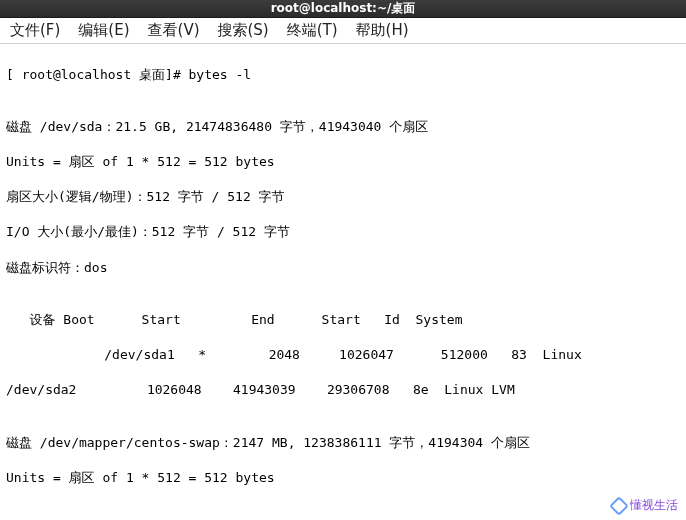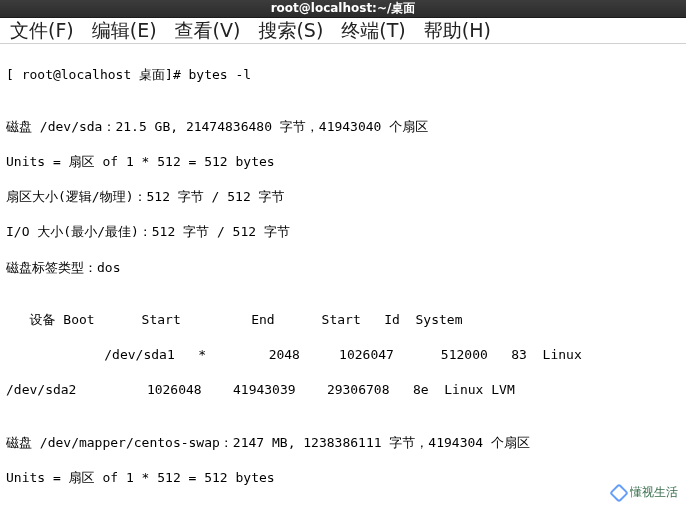--- a/index.html
+++ b/index.html
@@ -25,38 +25,38 @@
 }
 .menubar {
   height: 26px;
   background: #ffffff;
   border-bottom: 1px solid #d0d0d0;
   display: flex;
   align-items: center;
   padding: 0 10px;
   gap: 18px;
   font-family: "DejaVu Sans", sans-serif;
-  font-size: 19px;
+  font-size: 15px;
   color: #222;
 }
 .menubar span { cursor: pointer; }
 .terminal {
   padding: 4px 6px;
   white-space: pre;
   line-height: 1.35;
   color: #000;
   font-size: 13px;
 }
 .watermark {
   position: absolute;
-  bottom: 19px;
+  bottom: 6px;
   right: 8px;
   font-family: sans-serif;
   font-size: 12px;
-  color: #14532d;
+  color: #6d28d9;
   display: flex;
   align-items: center;
   gap: 4px;
   opacity: 0.85;
 }
 .watermark .logo {
   width: 14px;
   height: 14px;
   border: 2px solid #4b8df8;
   border-radius: 3px;
@@ -79,21 +79,21 @@
   <span>帮助(H)</span>
 </div>
 
 <div class="terminal">
 <span style="display: block;">[ root@localhost 桌面]# bytes -l</span>
 <span style="display: block;"></span>
 <span style="display: block;">磁盘 /dev/sda：21.5 GB, 21474836480 字节，41943040 个扇区</span>
 <span style="display: block;">Units = 扇区 of 1 * 512 = 512 bytes</span>
 <span style="display: block;">扇区大小(逻辑/物理)：512 字节 / 512 字节</span>
 <span style="display: block;">I/O 大小(最小/最佳)：512 字节 / 512 字节</span>
-<span style="display: block;">磁盘标签类型：dos</span>
+<span style="display: block;">磁盘标识符：dos</span>
 <span style="display: block;"></span>
 <span style="display: block;">   设备 Boot      Start         End      Start   Id  System</span>
 <span style="display: block; text-align: center;">/dev/sda1   *        2048     1026047      512000   83  Linux</span>
 <span style="display: block;">/dev/sda2         1026048    41943039    29306708   8e  Linux LVM</span>
 <span style="display: block;"></span>
 <span style="display: block;">磁盘 /dev/mapper/centos-swap：2147 MB, 1238386111 字节，4194304 个扇区</span>
 <span style="display: block;">Units = 扇区 of 1 * 512 = 512 bytes</span>
 
 
 <span style="display: block;"></span>

